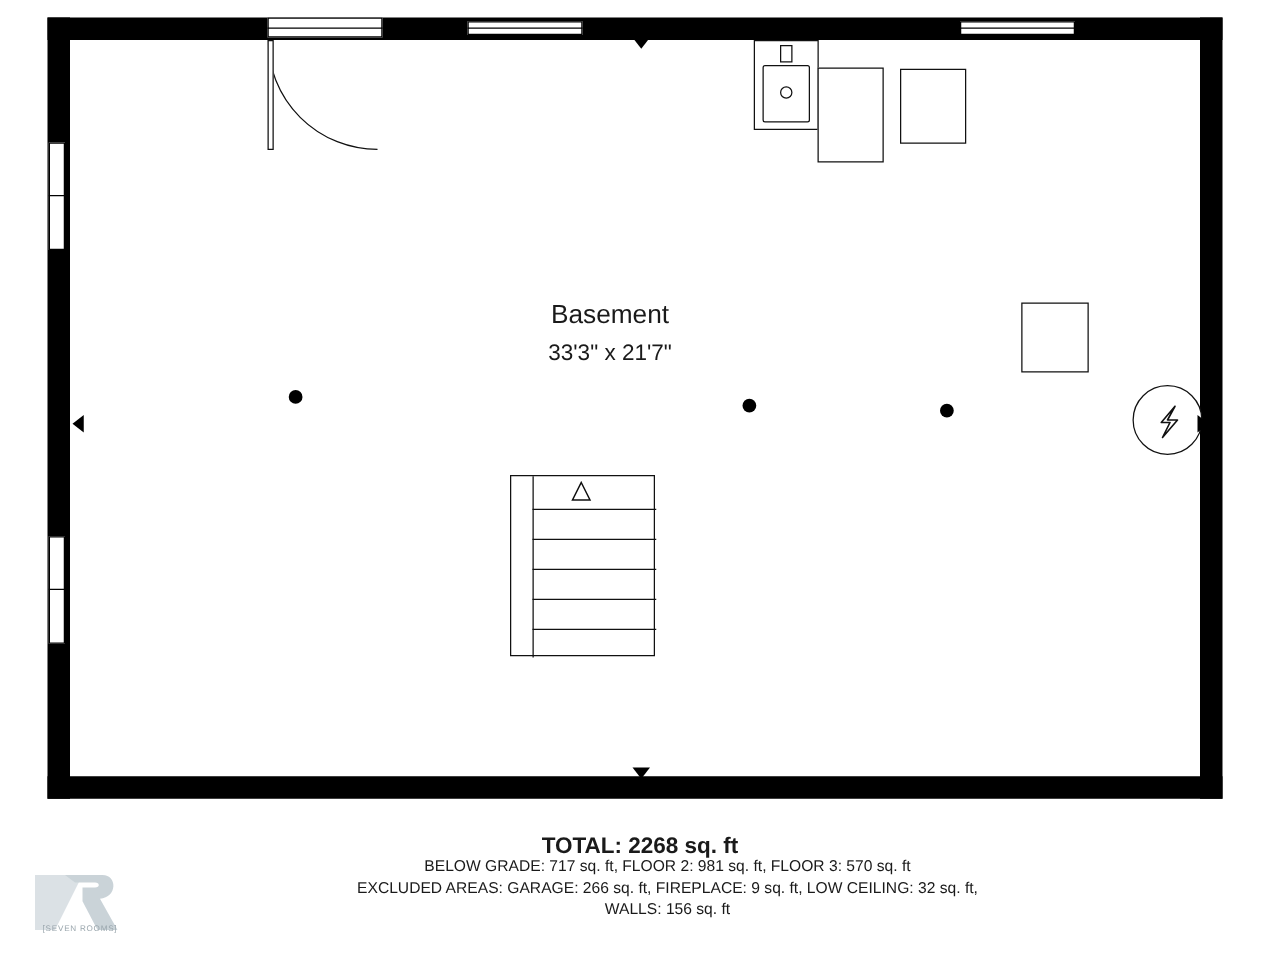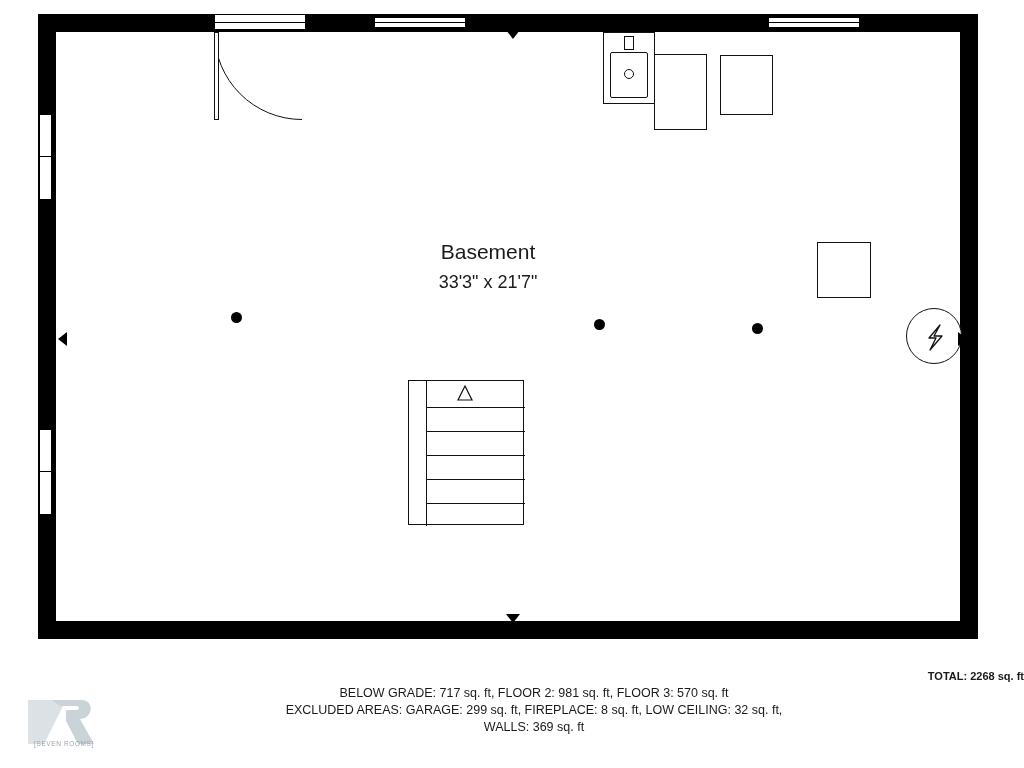--- a/index.html
+++ b/index.html
@@ -175,21 +175,21 @@
   .room-dims { font-size: 18px; line-height: 26px; margin-top: 3px; }
 
   
   .footer {
     position: absolute;
     left: 0; top: 668px;
     width: 1024px;
     text-align: center;
     color: #1a1a1a;
   }
-  .footer-total { font-size: 11px; font-weight: bold; line-height: 17px; text-align: right; }
+  .footer-total { font-size: 18px; font-weight: bold; line-height: 17px; }
   .footer-line  { font-size: 12.5px; line-height: 17px; margin-left: 44px; }
   .footer-note  { font-size: 8px; color: #555; margin-top: 8px; line-height: 11px; }
 
   
   .logo {
     position: absolute;
     left: 22px; top: 688px;
     width: 78px; height: 62px;
     opacity: 0.75;
   }
@@ -273,22 +273,22 @@
     <div class="room-label">
       <div class="room-name">Basement</div>
       <div class="room-dims">33'3" x 21'7"</div>
     </div>
 
   </div>
 
   <div class="footer">
     <div class="footer-total">TOTAL: 2268 sq. ft</div>
     <div class="footer-line">BELOW GRADE: 717 sq. ft, FLOOR 2: 981 sq. ft, FLOOR 3: 570 sq. ft</div>
-    <div class="footer-line">EXCLUDED AREAS: GARAGE: 299 sq. ft, FIREPLACE: 8 sq. ft, LOW CEILING: 32 sq. ft,</div>
-    <div class="footer-line">WALLS: 369 sq. ft</div>
+    <div class="footer-line">EXCLUDED AREAS: GARAGE: 266 sq. ft, FIREPLACE: 9 sq. ft, LOW CEILING: 32 sq. ft,</div>
+    <div class="footer-line">WALLS: 156 sq. ft</div>
   </div>
 
   <div class="logo">
     <svg width="78" height="62" viewBox="0 0 78 62" aria-hidden="true">
       <path d="M6 12 L44 12 L22 56 L6 56 Z" fill="#cfd8dd"></path>
       <path d="M30 12 L60 12 C72 12 72 30 58 31 L72 56 L56 56 L44 33 L44 22 L54 22 C58 22 58 18 54 18 L38 18 Z" fill="#b9c5cc"></path>
     </svg>
   </div>
   <div class="logo-caption">[SEVEN ROOMS]</div>
 

